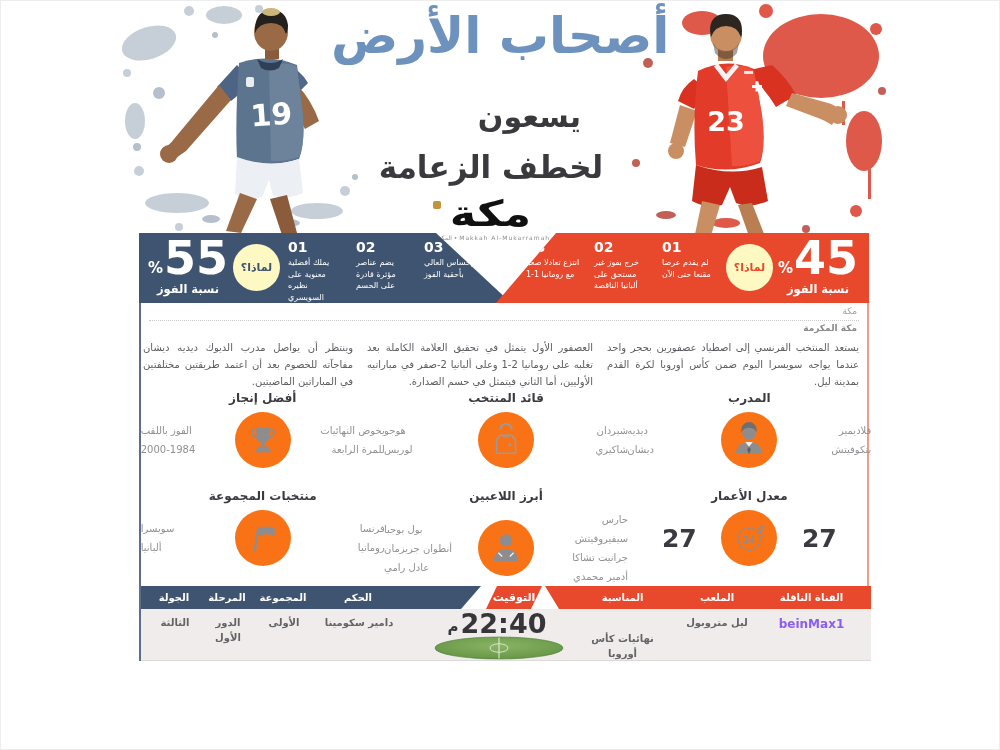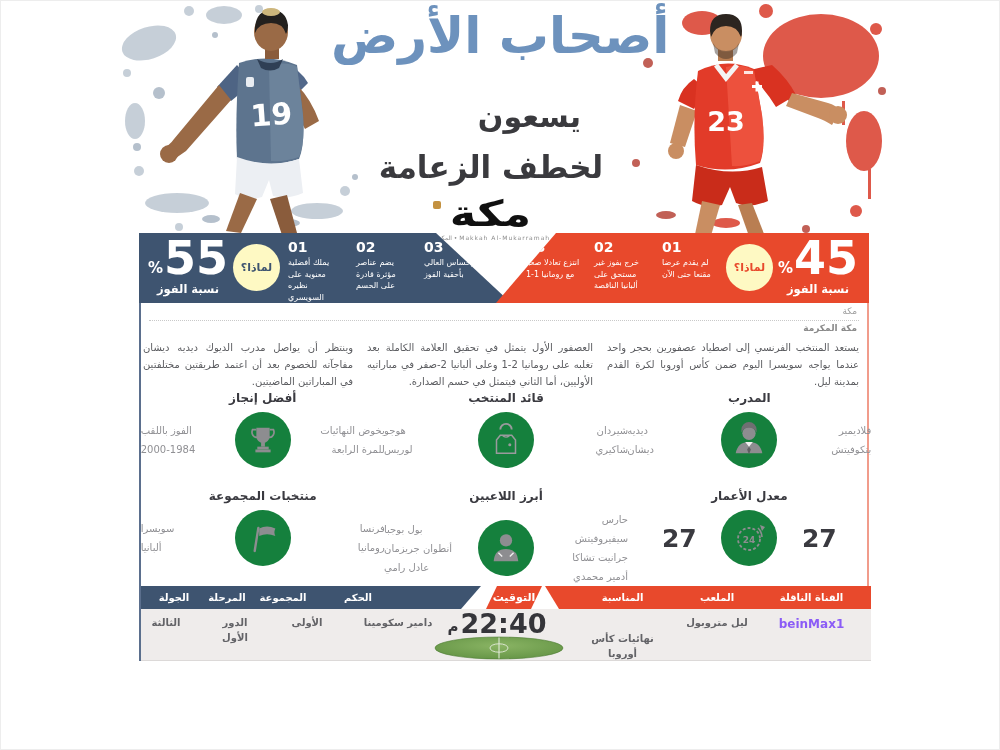--- a/index.html
+++ b/index.html
@@ -43,29 +43,29 @@
   
   .stat-row{left:0;width:730px;display:flex;direction:rtl}
   .row1{top:88px}.row2{top:186px}
   .card{width:33.33%;display:flex;flex-direction:column;align-items:center}
   .card-title{font-size:12px;font-weight:bold;color:#3a3a40;margin-bottom:7px;direction:rtl}
   .card-body{display:flex;direction:rtl;align-items:center;gap:12px}
   .name-col{width:82px;font-size:10px;color:#909094;line-height:1.9;direction:rtl}
   .name-right{text-align:right}
   .name-left{text-align:left}
   .age-num{font-size:25px;font-weight:bold;color:#3a3a40;width:60px;text-align:center}
-  .icon-circle{width:56px;height:56px;border-radius:50%;background:#15803d;display:flex;align-items:center;justify-content:center;flex:none}
+  .icon-circle{width:56px;height:56px;border-radius:50%;background:#f97316;display:flex;align-items:center;justify-content:center;flex:none}
   
   .thead{top:283px;height:23px;display:flex;align-items:center;color:#fff;font-size:10px;font-weight:bold}
   .thead-blue{left:0;width:340px;background:#3e5470;clip-path:polygon(0 0,100% 0,calc(100% - 20px) 100%,0 100%);padding-left:8px;gap:4px;box-sizing:border-box}
   .thead-red{left:404px;width:326px;background:#e8492c;clip-path:polygon(0 0,100% 0,100% 100%,14px 100%);direction:rtl;padding-right:12px;gap:6px;box-sizing:border-box}
   .time-label{top:283px;left:345px;width:56px;height:23px;background:#e8492c;clip-path:polygon(11px 0,100% 0,calc(100% - 11px) 100%,0 100%);color:#fff;font-size:11px;font-weight:bold;display:flex;align-items:center;justify-content:center;direction:rtl}
   .gray-panel{top:306px;left:0;width:730px;height:52px;background:#efeceb;border-bottom:1px solid #dcd9d8;box-sizing:border-box}
   .tvals{top:312px;display:flex;font-size:10px;font-weight:bold;color:#636367}
-  .tvals-blue{left:0;width:340px;padding-left:0;gap:20px;box-sizing:border-box}
+  .tvals-blue{left:0;width:340px;padding-left:9px;gap:4px;box-sizing:border-box}
   .tvals-red{left:404px;width:326px;direction:rtl;padding-right:12px;gap:6px;box-sizing:border-box}
   .tc{text-align:center;direction:rtl;line-height:1.5}
   .cJ{width:50px}.cM{width:48px}.cG{width:56px}.cH{width:86px}
   .cC{width:95px}.cS{width:82px}.cO{width:95px}
   .wrap40{width:44px;margin:0 auto}
   .wrap70{width:72px;margin:16px auto}
   .bein{font-size:12px;color:#8b5cf6;direction:ltr}
   .time-val{top:306px;left:315px;width:82px;display:flex;align-items:flex-end;justify-content:center;gap:2px;color:#35353a}
   .time-suffix{font-size:15px;font-weight:bold;margin-bottom:3px}
   .time-num{font-size:27px;font-weight:bold;line-height:1.1}

